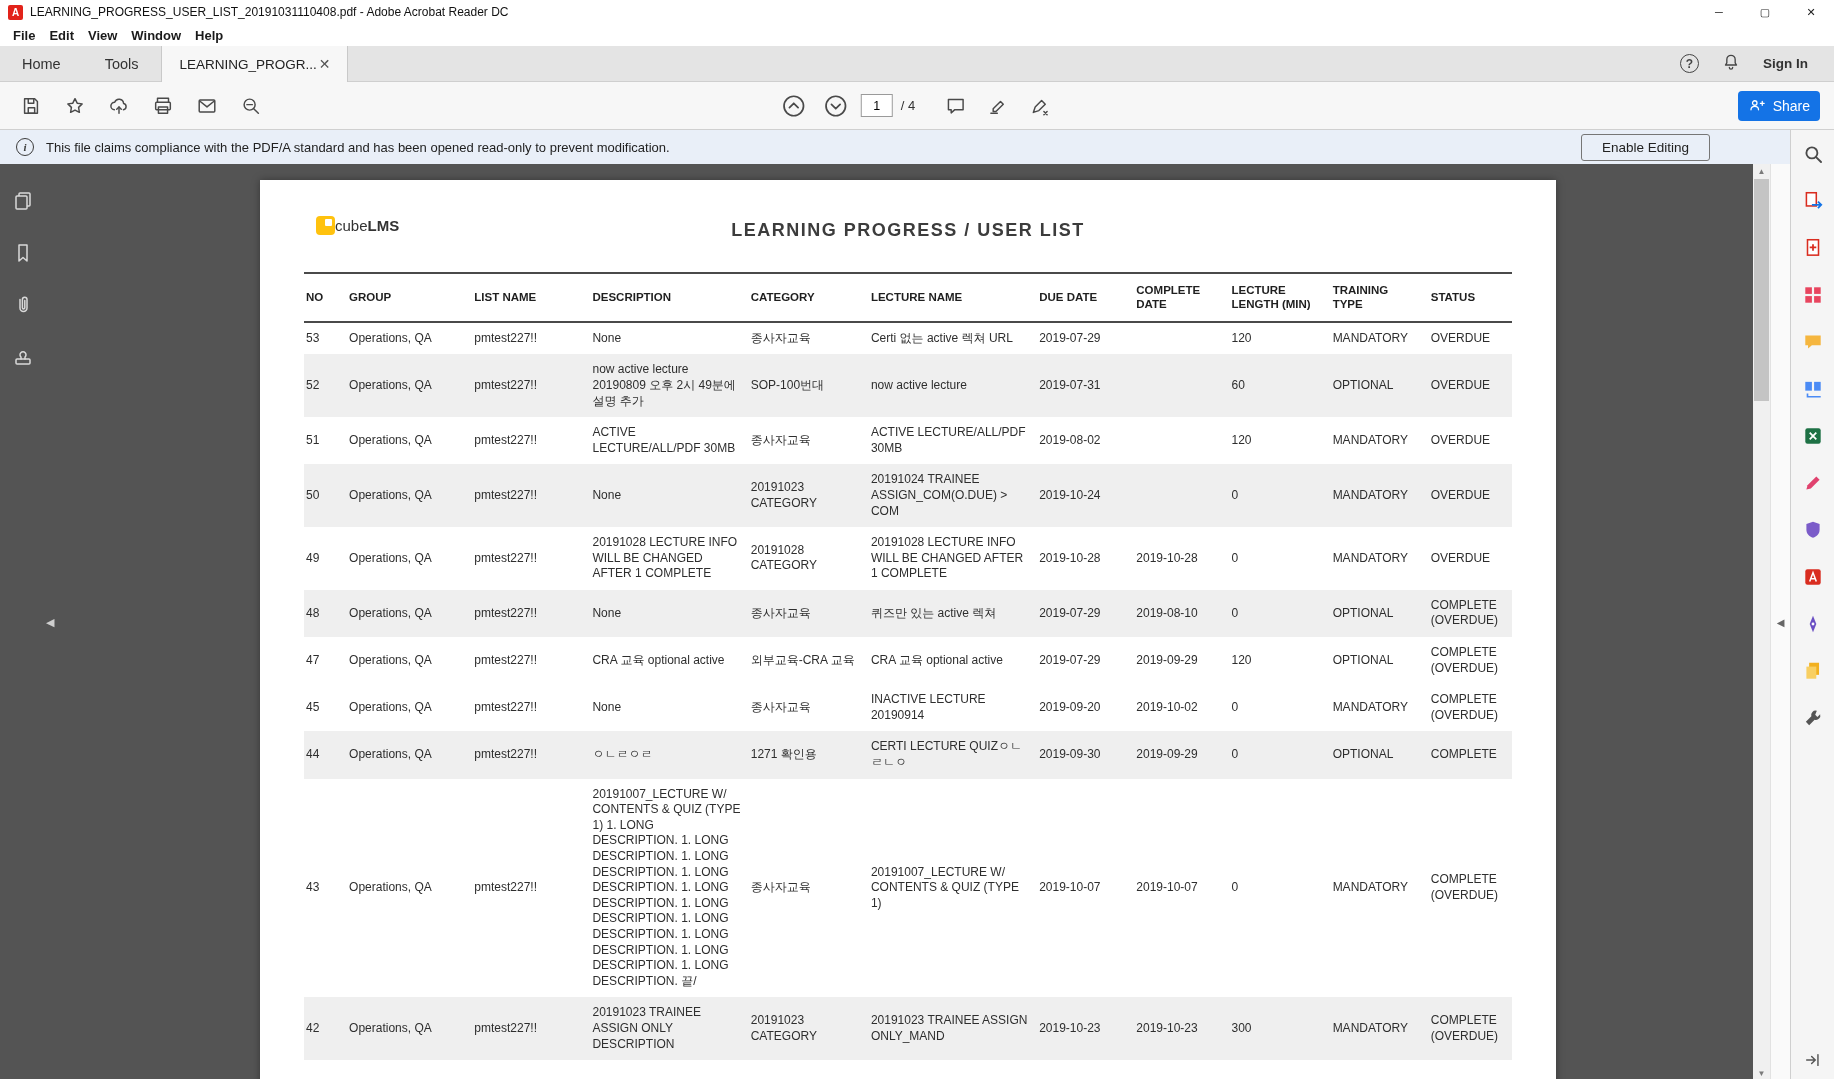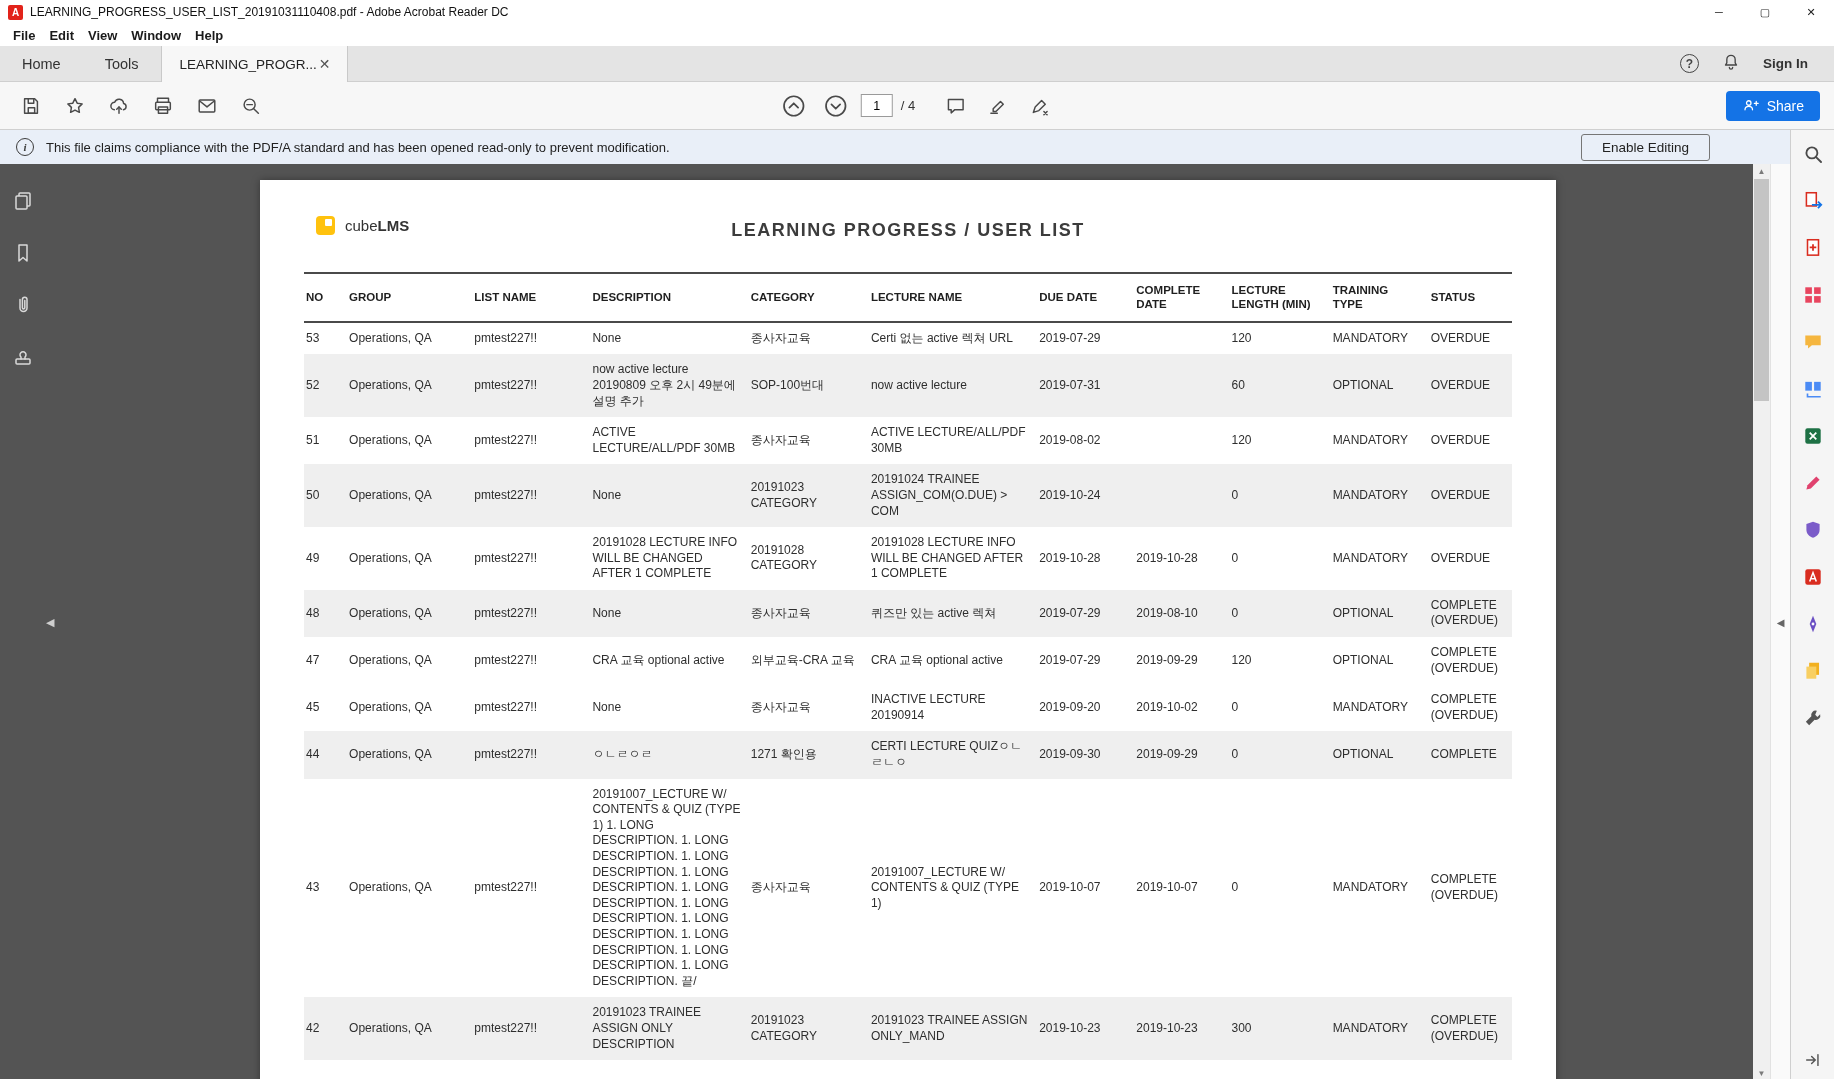--- a/index.html
+++ b/index.html
@@ -34,21 +34,21 @@
   .toolbar { height:48px; background:#f7f7f7; border-bottom:1px solid #d0d0d0; display:flex; align-items:center;
              padding:0 14px; position:relative; }
   .tb-group { display:flex; align-items:center; gap:10px; }
   .tb-btn { width:34px; height:34px; display:flex; align-items:center; justify-content:center; border-radius:3px; }
   .tb-btn svg { stroke:#4a4a4a; fill:none; stroke-width:1.6; stroke-linecap:round; stroke-linejoin:round; }
   .tb-center { position:absolute; left:50%; transform:translateX(-50%); display:flex; align-items:center; gap:8px; }
   .page-input { width:32px; height:23px; border:1px solid #9a9a9a; background:#fff; text-align:center;
                 font-size:12.5px; font-family:"Liberation Sans",sans-serif; }
   .page-total { font-size:13px; color:#333; margin-right:16px; }
   .share-btn { margin-left:auto; display:flex; align-items:center; gap:7px; background:#1473e6; color:#fff;
-               border:none; border-radius:4px; padding:6px 16px; font-size:14px; font-family:"Liberation Sans",sans-serif; }
+               border:none; border-radius:4px; padding:6px 10px; font-size:14px; font-family:"Liberation Sans",sans-serif; }
   .share-btn svg { stroke:#fff; fill:none; stroke-width:1.7; stroke-linecap:round; }
 
   
   .content-row { display:flex; height:951px; }
   .content-col { flex:1 1 auto; display:flex; flex-direction:column; min-width:0; }
 
   
   .notification { height:34px; background:#e9eff8; display:flex; align-items:center; padding:0 16px; gap:12px; }
   .info-circle { width:18px; height:18px; border:1.6px solid #3c3c3c; border-radius:50%; font-size:11px; font-weight:bold;
                  font-family:"Liberation Serif",serif; font-style:italic; color:#3c3c3c; display:flex; align-items:center; justify-content:center; flex:0 0 auto; }
@@ -76,21 +76,21 @@
   .right-rail { width:44px; background:#f5f5f5; border-left:1px solid #cfcfcf; position:relative;
                 display:flex; flex-direction:column; align-items:center; padding-top:10px; gap:19px; }
   .rail-btn { width:28px; height:28px; display:flex; align-items:center; justify-content:center; }
   .rail-bottom { position:absolute; bottom:8px; left:0; width:100%; display:flex; justify-content:center; }
 
   
   .page { position:absolute; left:260px; top:16px; width:1296px; height:1500px; background:#fff;
           box-shadow:0 0 8px rgba(0,0,0,0.35); z-index:1; }
   .page-inner { padding:34px 44px 0 44px; }
   .doc-header { position:relative; height:34px; }
-  .logo { position:absolute; left:12px; top:2px; display:flex; align-items:center; gap:10px; }
+  .logo { position:absolute; left:12px; top:2px; display:flex; align-items:center; gap:0; }
   .logo-mark { width:19px; height:19px; background:#ffc20e; border-radius:4px; position:relative; }
   .logo-mark::after { content:""; position:absolute; right:3px; top:3px; width:7px; height:7px; background:#fff; border-radius:1px; }
   .logo-cube { font-size:15px; color:#333; }
   .logo-lms { font-size:15px; font-weight:bold; color:#333; }
   .doc-title { text-align:center; font-size:18px; font-weight:bold; letter-spacing:1.5px; color:#3c3c3c; padding-top:6px; }
 
   table.report { width:100%; border-collapse:collapse; table-layout:fixed; margin-top:24px; font-size:12px; color:#2e2e2e; }
   table.report thead th { text-align:left; font-size:11.5px; font-weight:bold; color:#1f1f1f; line-height:1.25;
                           padding:9px 8px 9px 2px; border-top:2px solid #4a4a4a; border-bottom:2px solid #4a4a4a;
                           vertical-align:middle; }

